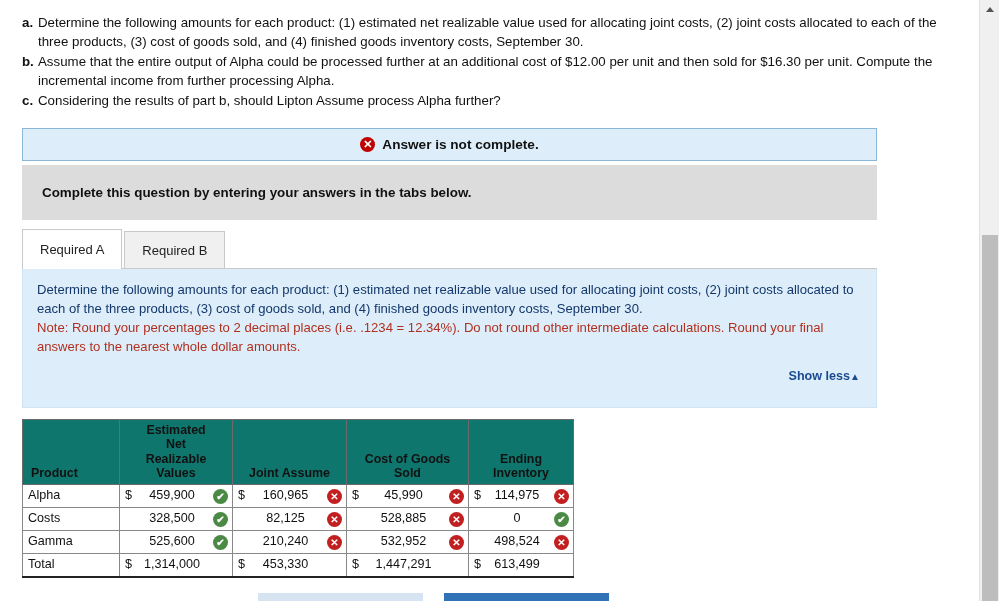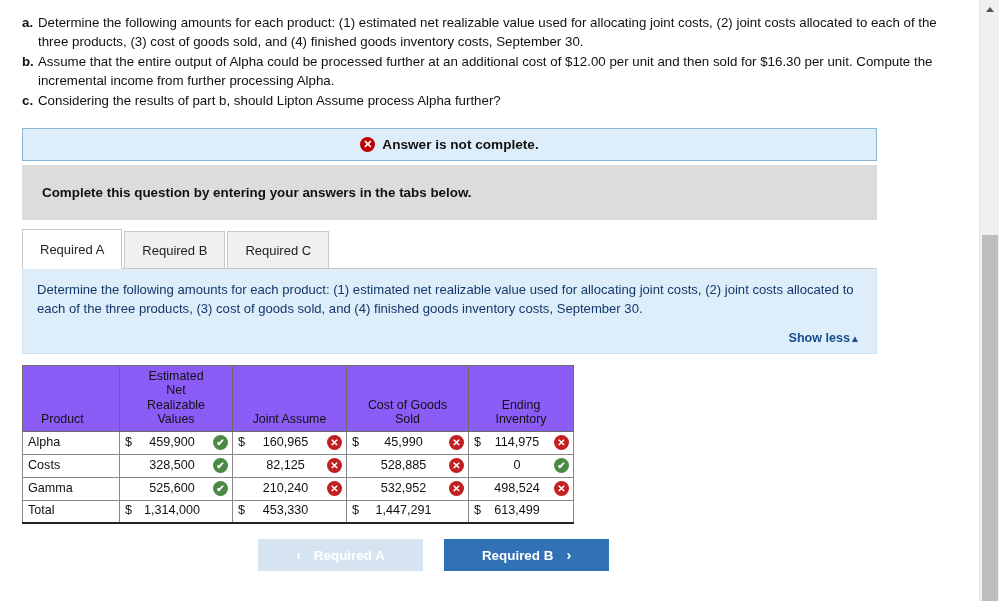--- a/index.html
+++ b/index.html
@@ -142,51 +142,51 @@
   .blue-box p {
     margin: 0;
     font-size: 13.1px;
     line-height: 1.44;
     color: #14386b;
   }
   .blue-box p.note { color: #b03020; }
   .show-less {
     text-align: right;
     margin-top: 12px;
-    margin-bottom: 0;
+    margin-bottom: 16px;
     font-size: 12.6px;
     font-weight: bold;
     color: #1b4b8f;
     cursor: pointer;
     user-select: none;
   }
   .show-less .caret { font-size: 10px; }
 
   
   .table-wrap { margin: 11px 0 0 22px; }
   table.data {
     border-collapse: collapse;
     width: 551px;
     font-size: 12.6px;
     color: #111111;
     table-layout: fixed;
   }
   table.data th {
-    background: #8b5cf6;
+    background: #0f766e;
     border: 1px solid #6b6b6b;
     font-size: 12.4px;
-    font-weight: normal;
+    font-weight: bold;
     color: #111111;
     text-align: center;
     vertical-align: bottom;
     padding: 3px 4px 4px 4px;
     line-height: 1.16;
     height: 57px;
   }
-  table.data th.col-product { text-align: left; padding-left: 18px; width: 97px; }
+  table.data th.col-product { text-align: left; padding-left: 8px; width: 97px; }
   table.data td {
     border: 1px solid #888888;
     height: 23px;
     padding: 0 4px 0 5px;
     vertical-align: middle;
     background: #ffffff;
     line-height: 1.1;
     white-space: nowrap;
   }
   td.label { text-align: left; padding-left: 7px; }
@@ -320,28 +320,26 @@
       <span>Complete this question by entering your answers in the tabs below.</span>
     </div>
 
     <div class="tabs">
       <div class="tab active">
         <span>Required A</span>
       </div>
       <div class="tab">
         <span>Required B</span>
       </div>
-      <div class="tab">
-        <span>Required C</span>
-      </div>
       <div class="tab-strip-line"></div>
     </div>
 
     <div class="blue-box">
       <p>Determine the following amounts for each product: (1) estimated net realizable value used for allocating joint costs, (2) joint costs allocated to each of the three products, (3) cost of goods sold, and (4) finished goods inventory costs, September 30.</p>
+      <p class="note">Note: Round your percentages to 2 decimal places (i.e. .1234 = 12.34%). Do not round other intermediate calculations. Round your final answers to the nearest whole dollar amounts.</p>
       <div class="show-less">
         <span>Show less</span><span class="caret">▲</span>
       </div>
     </div>
 
     <div class="table-wrap">
       <table class="data">
         <colgroup>
           <col class="c1">
             <col class="c2">

